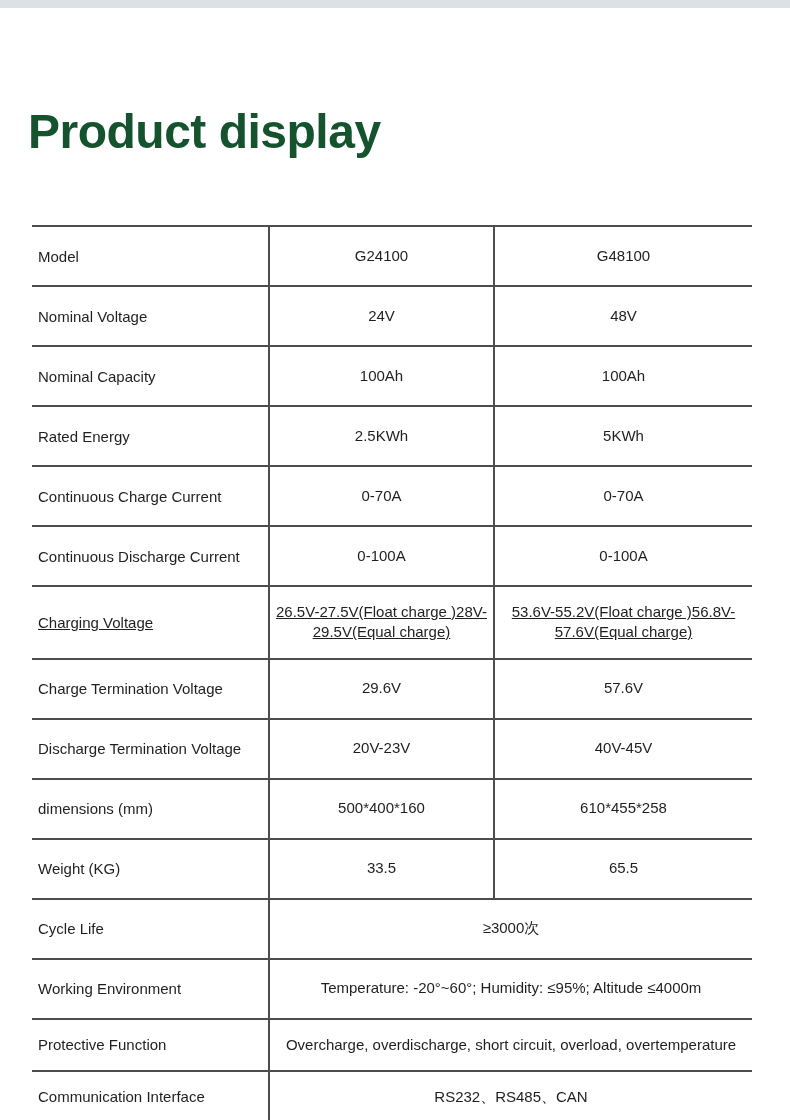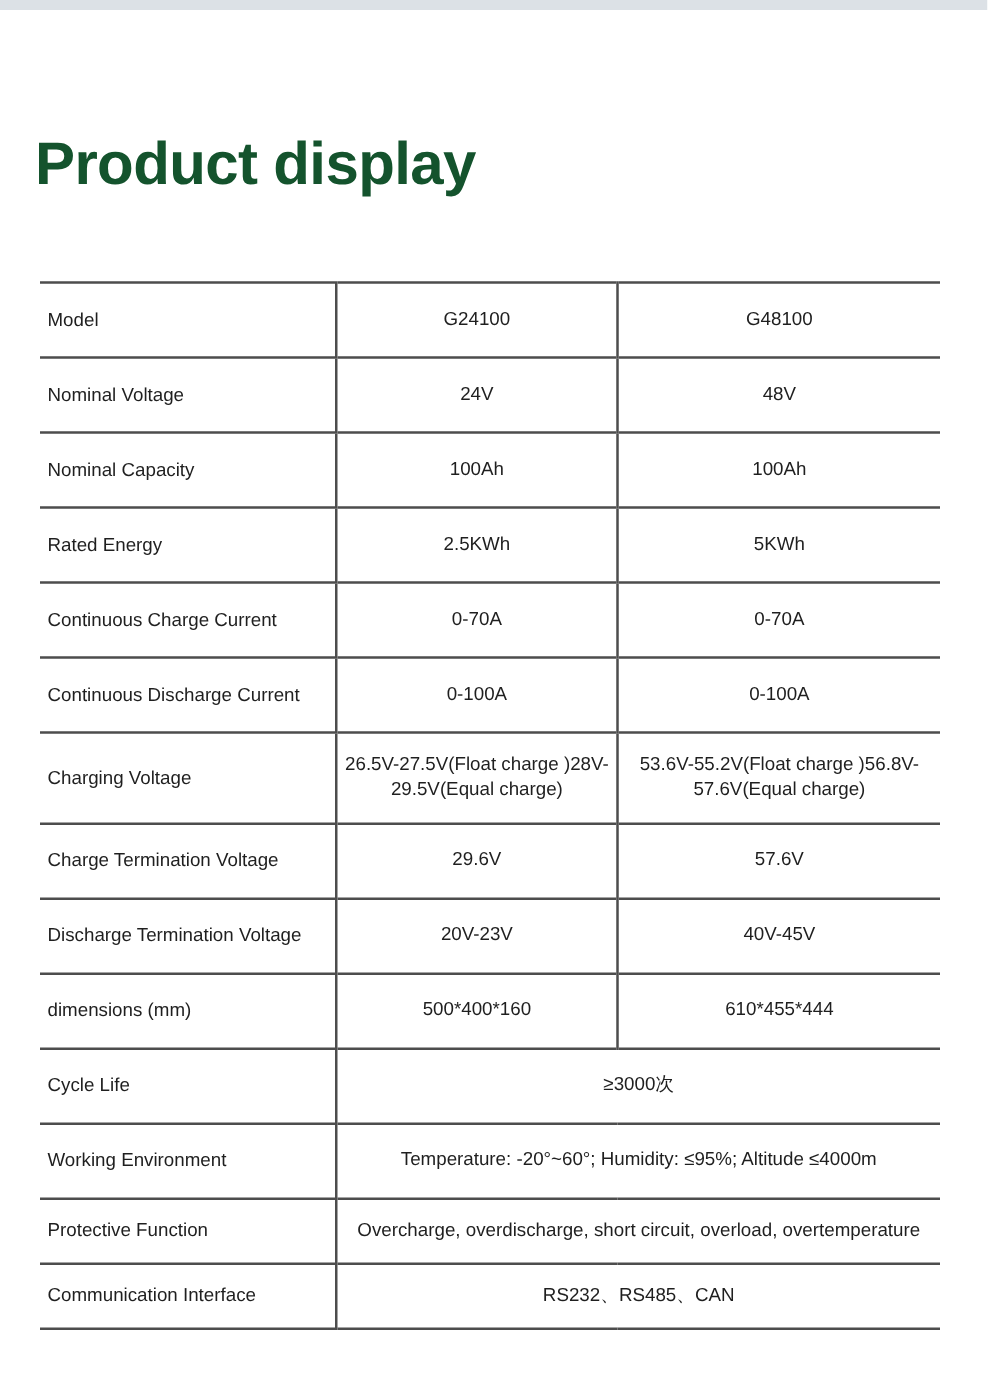--- a/index.html
+++ b/index.html
@@ -29,21 +29,21 @@
     width: 720px;
     font-size: 15px;
     color: #1f1f1f;
     border-top: 2px solid var(--border-color, #4d4d4d);
     border-bottom: 2px solid var(--border-color, #4d4d4d);
   }
   table.spec-table tr {
     height: 60px;
     border-bottom: 2px solid var(--border-color, #4d4d4d);
   }
-  table.spec-table tr.tall { height: 56px; }
+  table.spec-table tr.tall { height: 56px; text-decoration: underline; }
   table.spec-table tr.last-rows { height: 51px; }
   td.label {
     text-align: left;
     padding: 0 4px 0 6px;
     border-right: 2px solid var(--border-color, #4d4d4d);
   }
   td.val {
     text-align: center;
     padding: 15px 3px;
     line-height: 1.35;
@@ -117,23 +117,28 @@
 
     <tr>
       <td class="label">Discharge Termination Voltage</td>
       <td class="val mid">20V-23V</td>
       <td class="val">40V-45V</td>
     </tr>
 
     <tr>
       <td class="label">dimensions (mm)</td>
       <td class="val mid">500*400*160</td>
-      <td class="val">610*455*444</td>
+      <td class="val">610*455*258</td>
     </tr>
 
+    <tr>
+      <td class="label">Weight (KG)</td>
+      <td class="val mid">33.5</td>
+      <td class="val">65.5</td>
+    </tr>
 
     <tr>
       <td class="label">Cycle Life</td>
       <td class="val" colspan="2">≥3000次</td>
     </tr>
 
     <tr>
       <td class="label">Working Environment</td>
       <td class="val" colspan="2">Temperature: -20°~60°; Humidity: ≤95%; Altitude ≤4000m</td>
     </tr>

